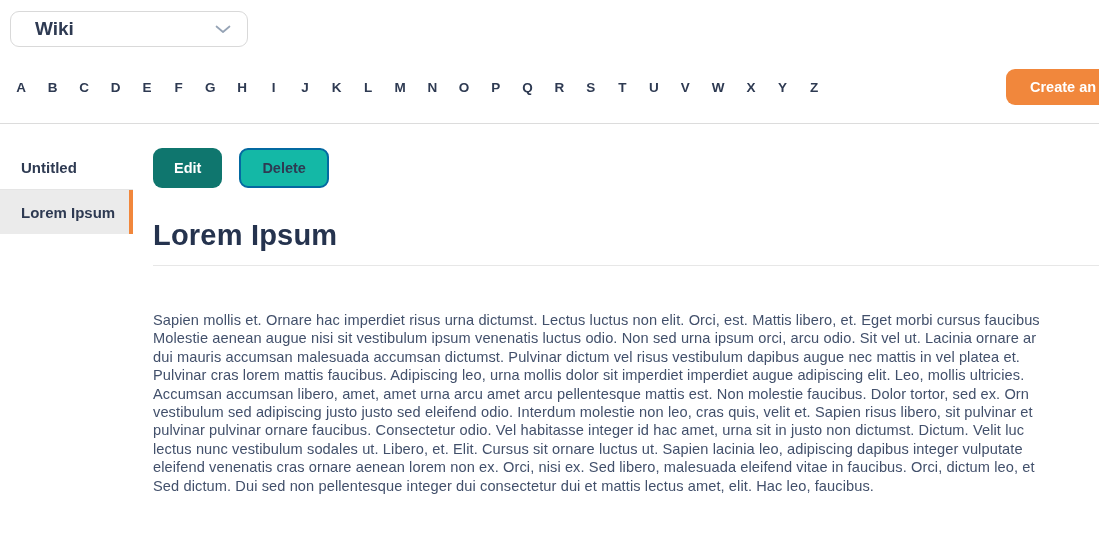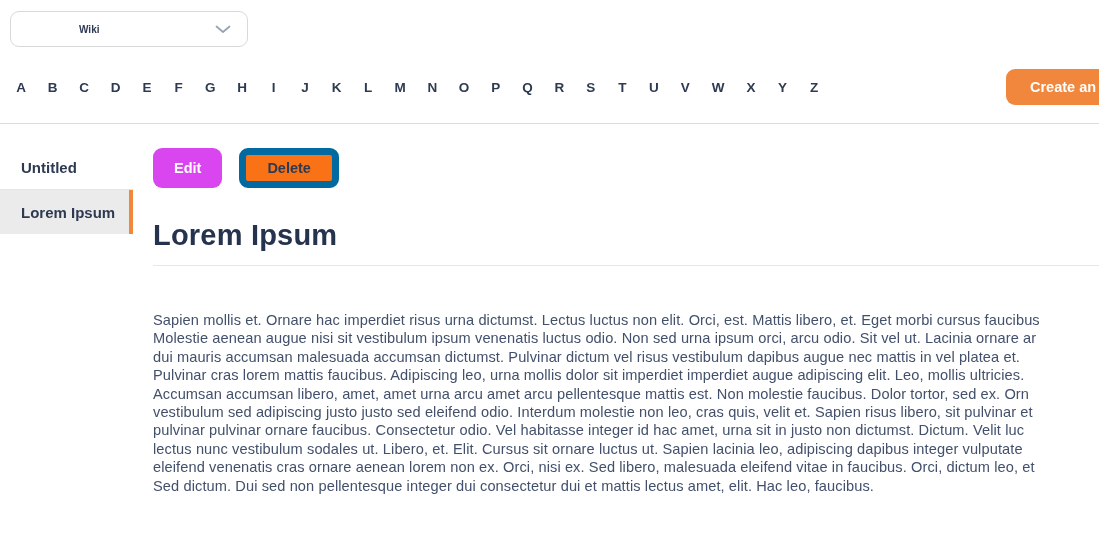--- a/index.html
+++ b/index.html
@@ -20,25 +20,24 @@
     width: 238px; height: 36px;
     border: 1px solid #D9D9D9;
     border-radius: 9px;
     background: #fff;
     display: flex;
     align-items: center;
     padding: 0 16px 0 24px;
     cursor: pointer;
   }
   .dropdown-value {
-    font-size: 10px;
+    font-size: 19px;
     font-weight: 700;
     color: #2E3A52;
     flex: 1;
-    margin-left: 44px;
   }
   .chevron { display: flex; align-items: center; }
 
   
   .alphabet {
     position: absolute;
     left: 16px; top: 76px;
     height: 22px;
     display: flex;
     align-items: center;
@@ -115,28 +114,28 @@
   .btn {
     height: 40px;
     border-radius: 9px;
     font-family: inherit;
     font-size: 14.5px;
     font-weight: 700;
     padding: 0 21px;
     cursor: pointer;
   }
   .btn-primary {
-    background: #d946ef;
+    background: #0f766e;
     border: none;
     color: #ffffff;
     min-width: 67px;
   }
   .btn-outline {
-    background: #f97316;
-    border: 7px solid #0369a1;
+    background: #14b8a6;
+    border: 2px solid #0369a1;
     color: #2E3A52;
   }
   .article-title {
     margin-top: 31px;
     font-size: 29px;
     font-weight: 600;
     letter-spacing: 0.2px;
     color: #25334E;
   }
   .heading-divider {

